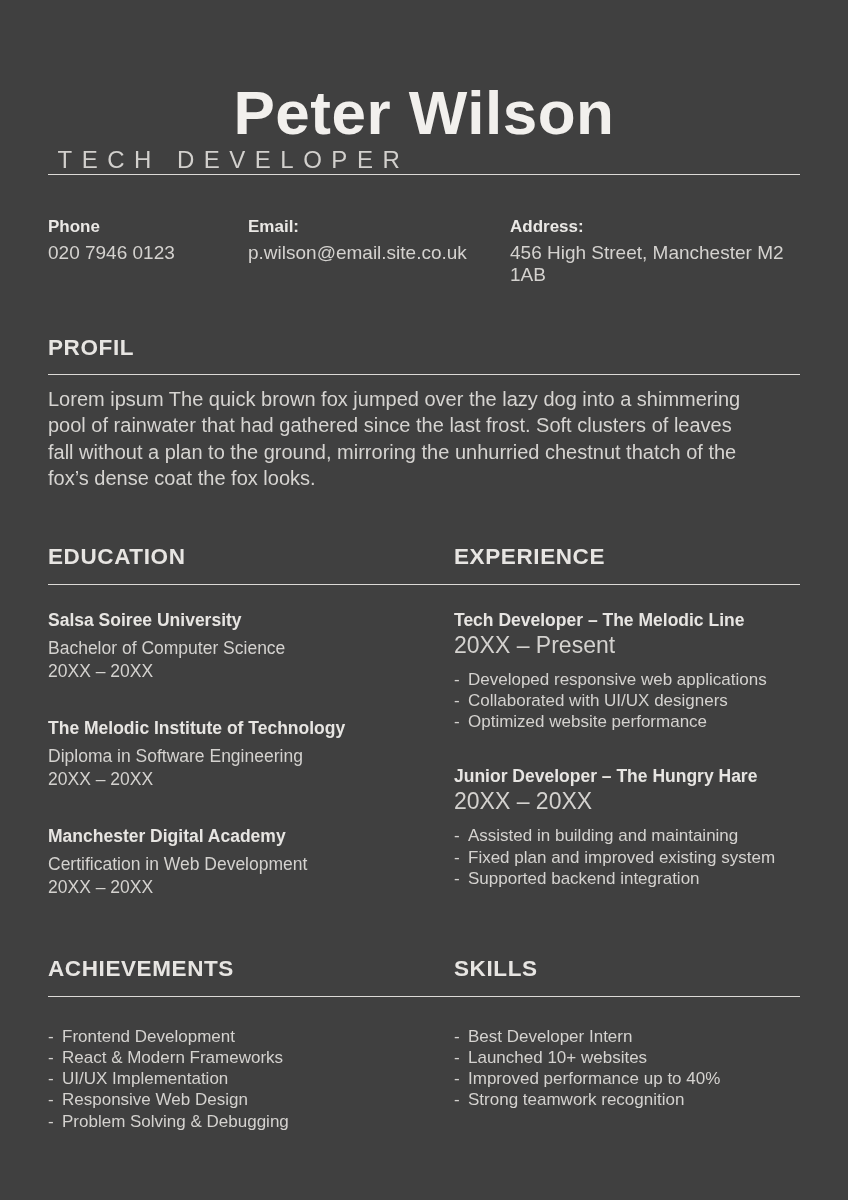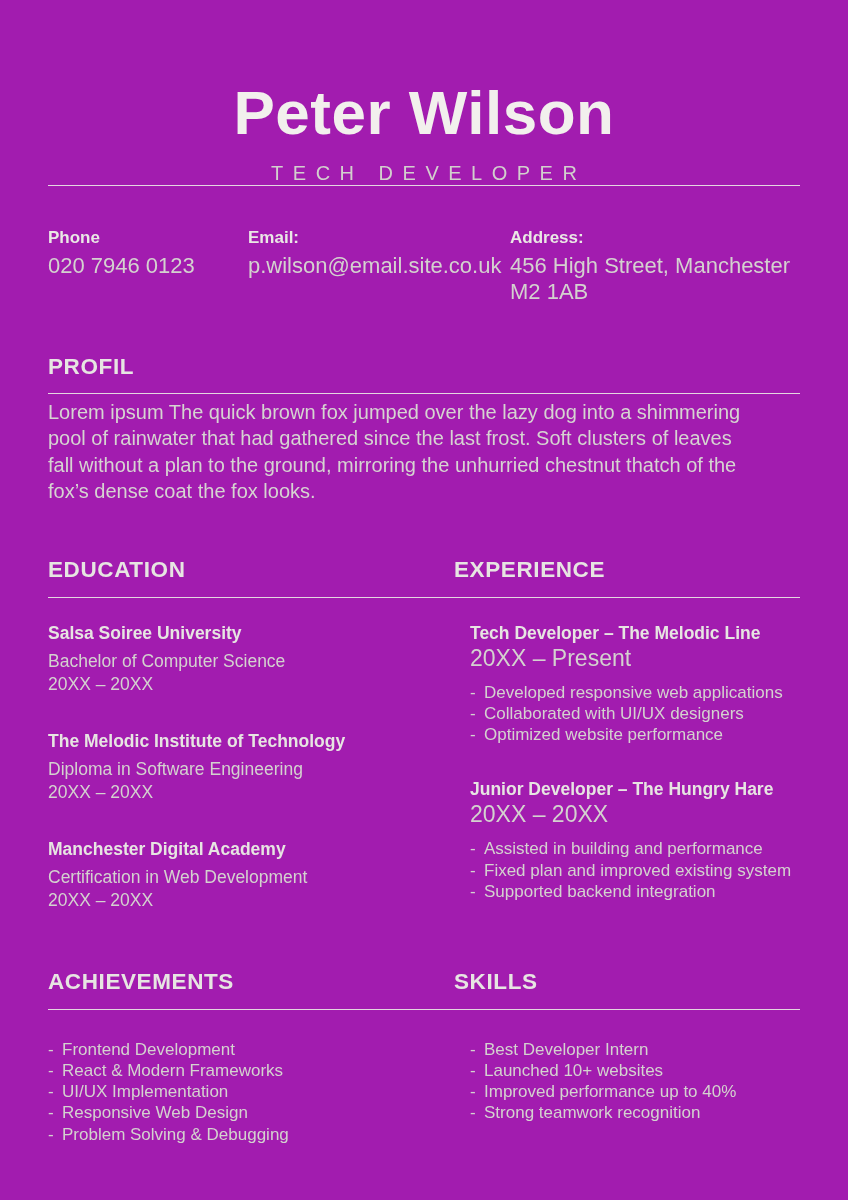--- a/index.html
+++ b/index.html
@@ -1,41 +1,40 @@
 <!DOCTYPE html>
 <html><head>
 <meta charset="utf-8">
 <style>
   html, body { margin: 0; padding: 0; background: #1d1d1d; }
   .page {
     position: relative;
     width: 848px;
     height: 1200px;
     margin: 0 auto;
-    background: #a21caf;
+    background: #404040;
     box-sizing: border-box;
     padding: 0 48px;
     overflow: hidden;
     font-family: "Liberation Sans", sans-serif;
     color: #d6d4d1;
   }
   
   .name {
     padding-top: 80px;
     text-align: center;
     font-size: 62px;
     line-height: 1.06;
     font-weight: 700;
     letter-spacing: 0.5px;
     color: #f2f0ed;
   }
   .role-subtitle {
-    margin-top: 16px;
-    text-align: center;
-    font-size: 20px;
+    text-align: left;
+    font-size: 24px;
     font-weight: 400;
     letter-spacing: 9.5px;
     text-indent: 9.5px;
     color: #d2d0cd;
   }
   hr.rule {
     border: none;
     border-top: 1.5px solid rgba(233,231,228,0.92);
     margin: 0;
   }
@@ -49,54 +48,53 @@
   .contact-col-phone   { width: 200px; }
   .contact-col-email   { width: 262px; }
   .contact-col-address { flex: 1; }
   .contact-label {
     font-size: 17px;
     font-weight: 700;
     color: #eae8e5;
   }
   .contact-value {
     margin-top: 5px;
-    font-size: 22px;
+    font-size: 19px;
     color: #d4d2cf;
   }
 
   
   .section-heading {
     font-size: 22.5px;
     font-weight: 700;
     letter-spacing: 0.6px;
     color: #e7e5e2;
     margin-top: 8px;
   }
   .profile-section { margin-top: 49px; }
   .profile-section hr.rule { margin-top: 13px; }
   .profile-text {
-    margin-top: 5px;
+    margin-top: 11px;
     max-width: 706px;
     font-size: 20px;
     line-height: 26.5px;
     color: #d6d4d1;
   }
 
   
   .two-col-heads {
     display: grid;
     grid-template-columns: 406px 1fr;
   }
   .edu-exp-heads { margin-top: 44px; }
   .edu-exp-heads + hr.rule { margin-top: 14px; }
   .two-col-body {
     display: grid;
     grid-template-columns: 406px 1fr;
     margin-top: 24px;
-    gap: 16px;
   }
   .entry + .entry { margin-top: 35px; }
   .entry-title {
     font-size: 17.5px;
     font-weight: 700;
     line-height: 22px;
     color: #e7e5e2;
   }
   .entry-sub {
     margin-top: 7px;
@@ -209,21 +207,21 @@
           </div>
         </div>
       </div>
 
       <div class="exp-entry">
         <div class="entry-title">Junior Developer – The Hungry Hare</div>
         <div class="exp-dates">20XX – 20XX</div>
         <div class="dash-list">
           <div class="dash-item">
             <span class="dash">-</span>
-            <span>Assisted in building and performance</span>
+            <span>Assisted in building and maintaining</span>
           </div>
           <div class="dash-item">
             <span class="dash">-</span>
             <span>Fixed plan and improved existing system</span>
           </div>
           <div class="dash-item">
             <span class="dash">-</span>
             <span>Supported backend integration</span>
           </div>
         </div>

